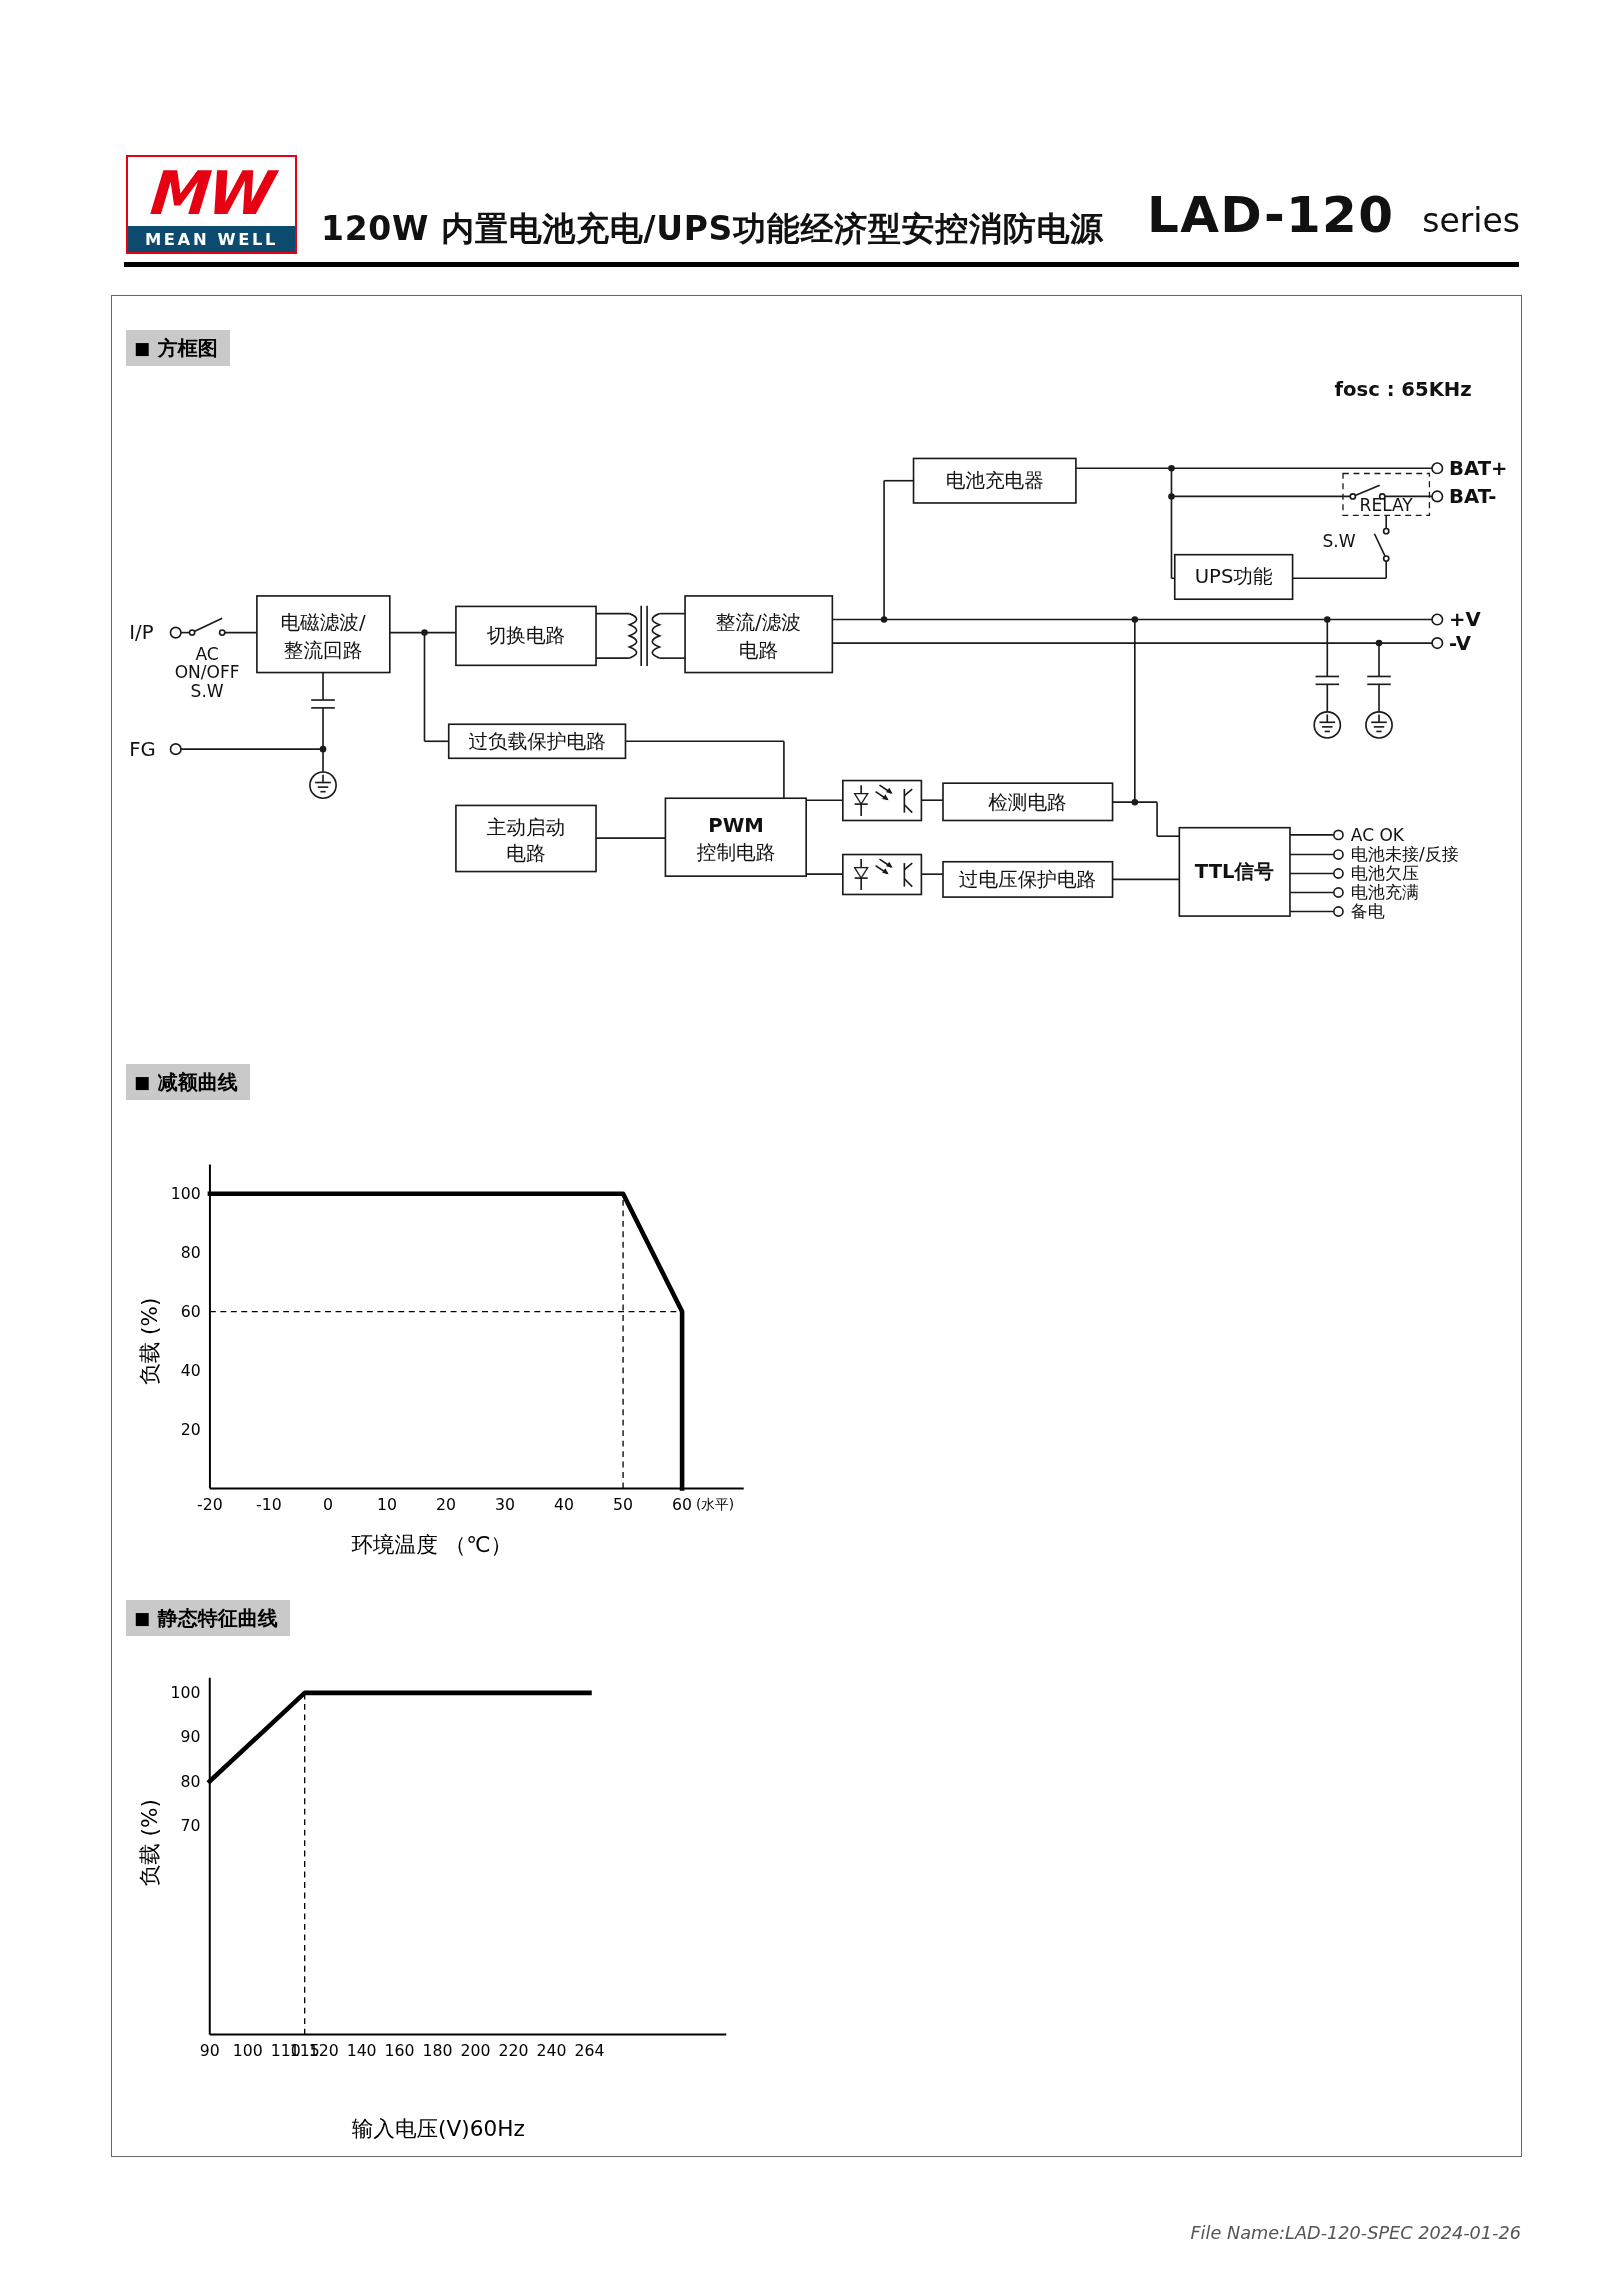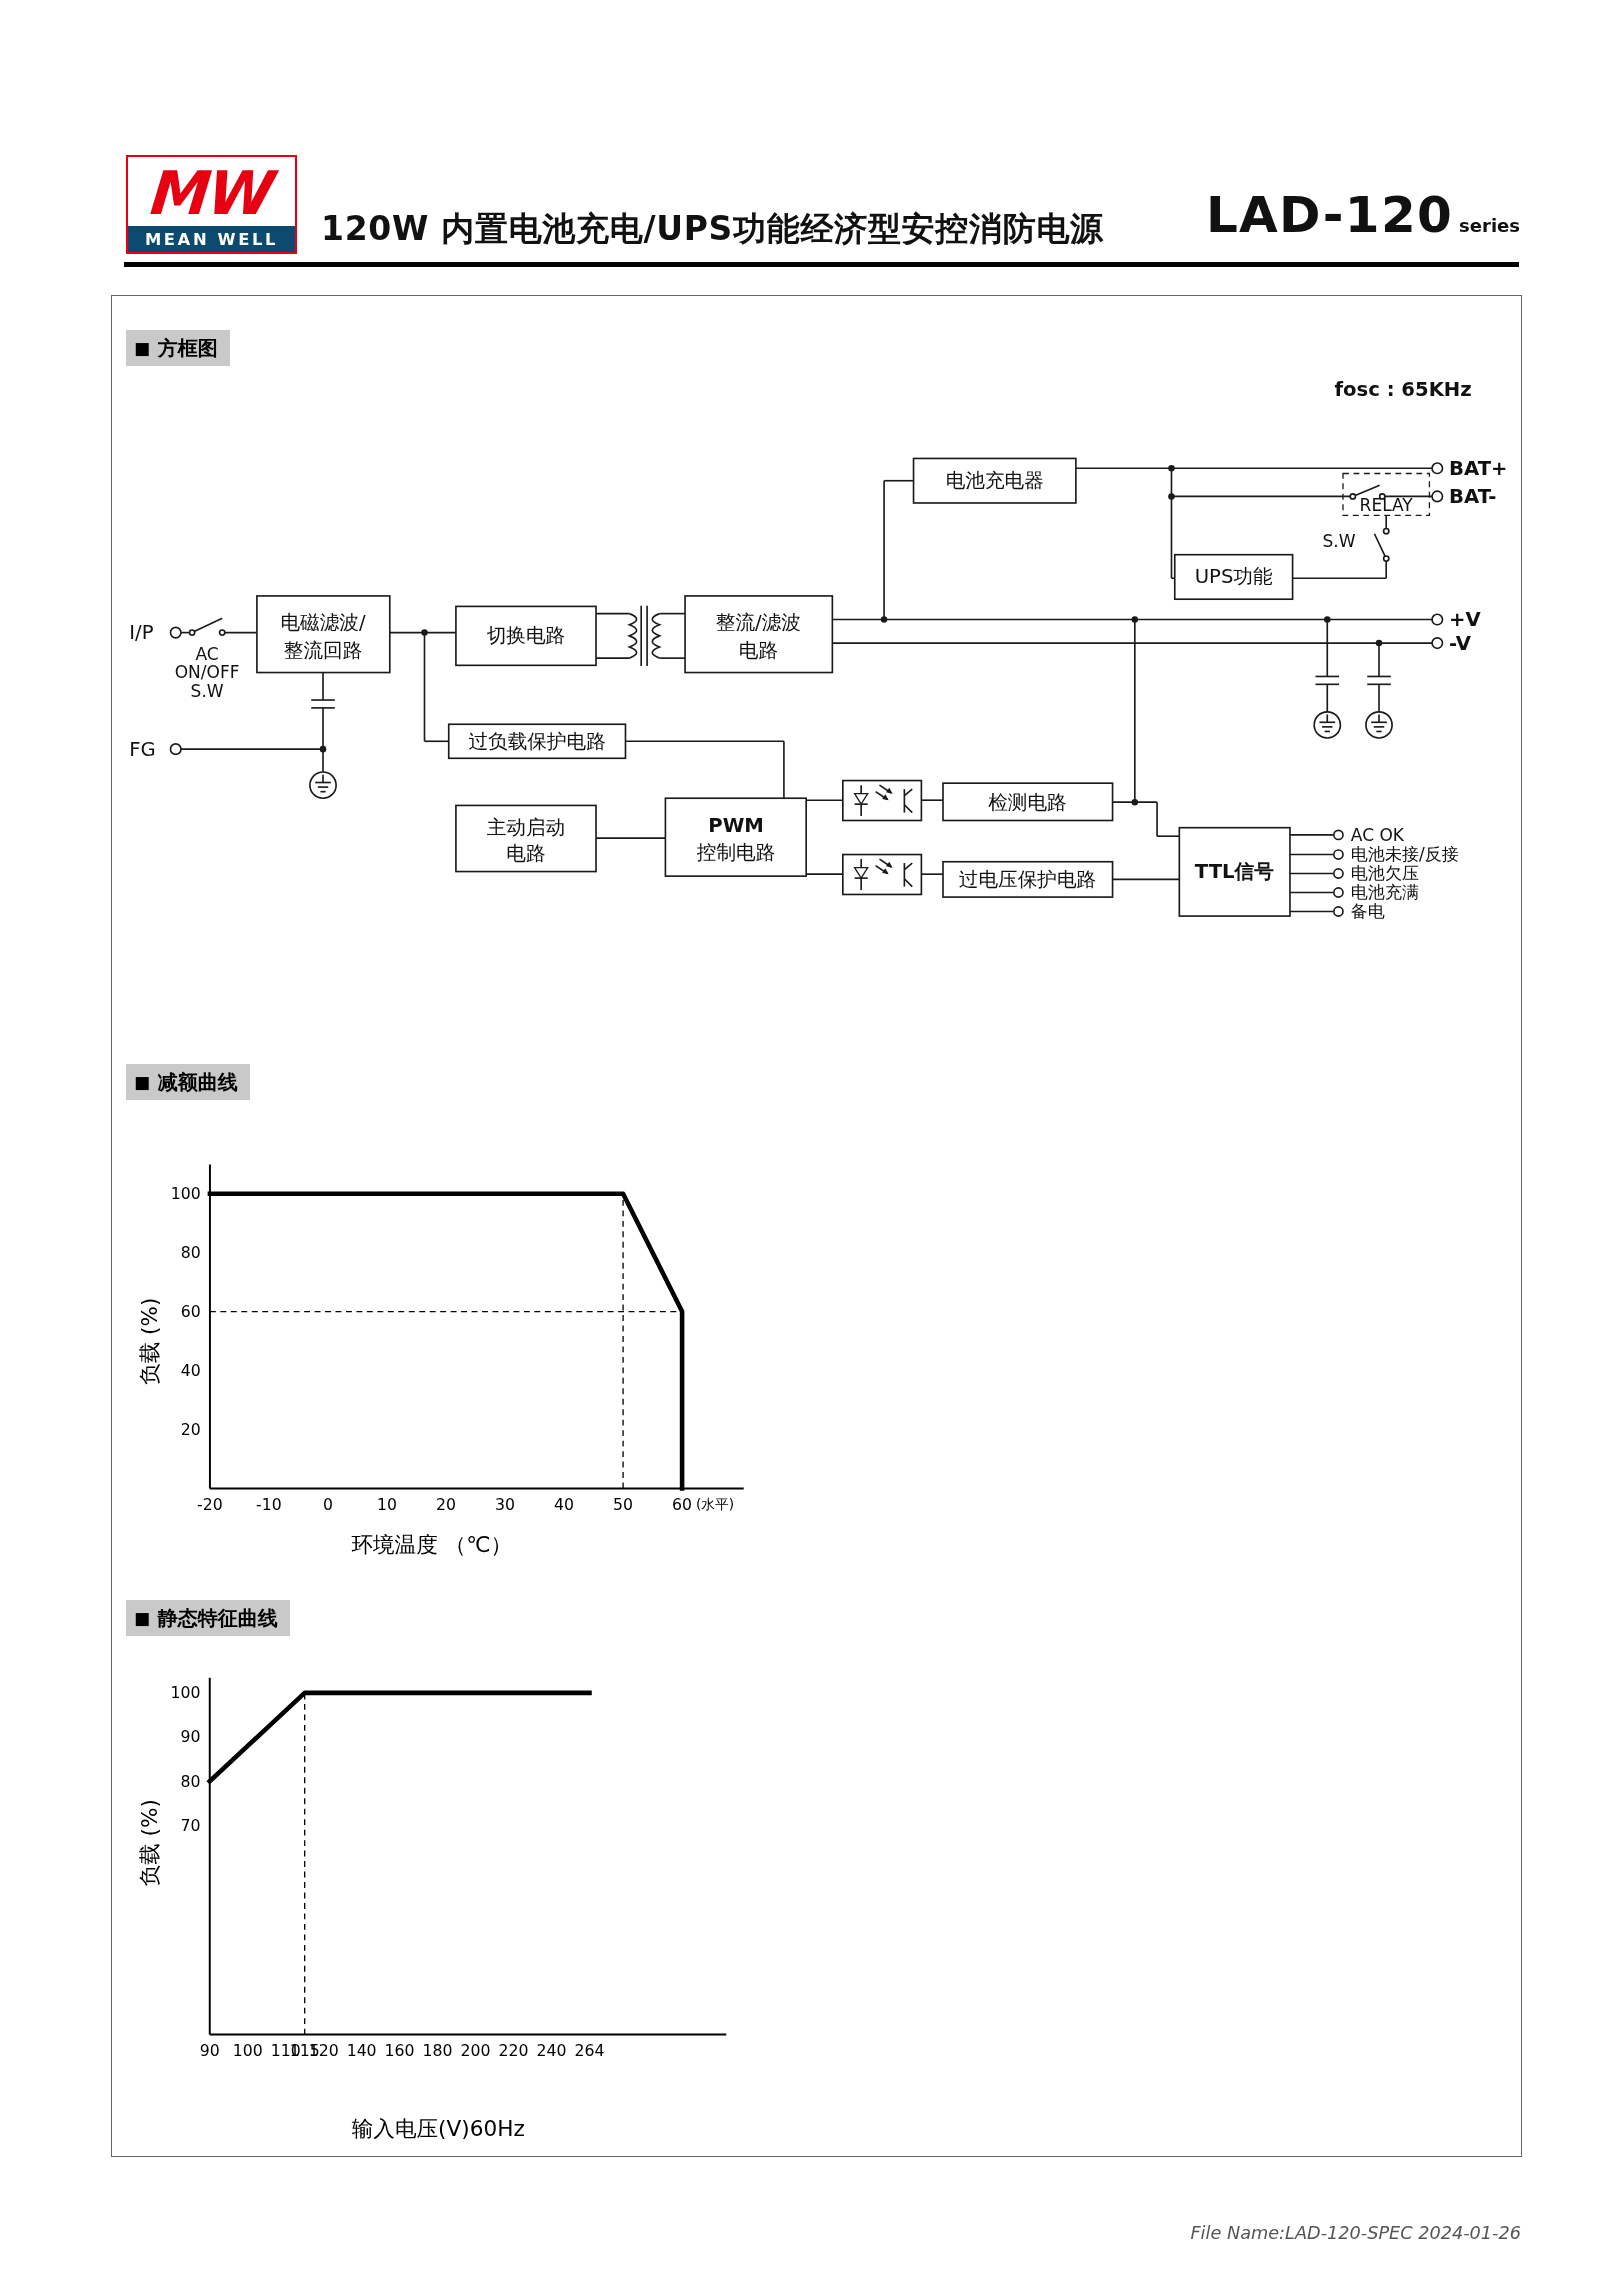--- a/index.html
+++ b/index.html
@@ -10,23 +10,23 @@
 
   
   .logo { position:absolute; left:126px; top:155px; width:171px; height:99px; border:2px solid #e60012; background:#fff; }
   .logo-mw { height:71px; display:flex; align-items:center; justify-content:center;
              font-size:60px; font-weight:900; font-style:italic; color:#e60012;
              transform:skewX(-6deg); letter-spacing:-2.6px; }
   .logo-bar { position:absolute; bottom:0; left:0; right:0; height:26px; background:#0c4a6e; color:#fff;
               display:flex; align-items:center; justify-content:center;
               font-size:16.4px; font-weight:700; letter-spacing:2.6px; }
   .title { position:absolute; left:321px; top:207px; font-size:33px; font-weight:600; letter-spacing:0.7px; }
-  .series { position:absolute; right:103px; top:186px; display:flex; align-items:baseline; gap:6px; }
+  .series { position:absolute; right:103px; top:186px; display:flex; align-items:baseline; gap:28px; }
   .series-name { font-size:50px; font-weight:900; letter-spacing:1.3px; }
-  .series-suffix { font-size:18px; font-weight:700; }
+  .series-suffix { font-size:33px; font-weight:400; }
   .header-rule { position:absolute; left:124px; top:262px; width:1395px; height:4.6px; background:#000; }
 
   .content-box { position:absolute; left:111px; top:295px; width:1411px; height:1862px; border:1.3px solid #666; }
 
   .section-label { position:absolute; display:inline-flex; align-items:center; gap:7.9px;
                    background:#c9c9c9; color:#000; padding:4.6px 11.8px 4.6px 7.9px;
                    font-size:20px; font-weight:700; }
   .section-label .sq { font-size:17px; line-height:1; }
   #sec1 { left:126px; top:330px; }
   #sec2 { left:126px; top:1064px; }

